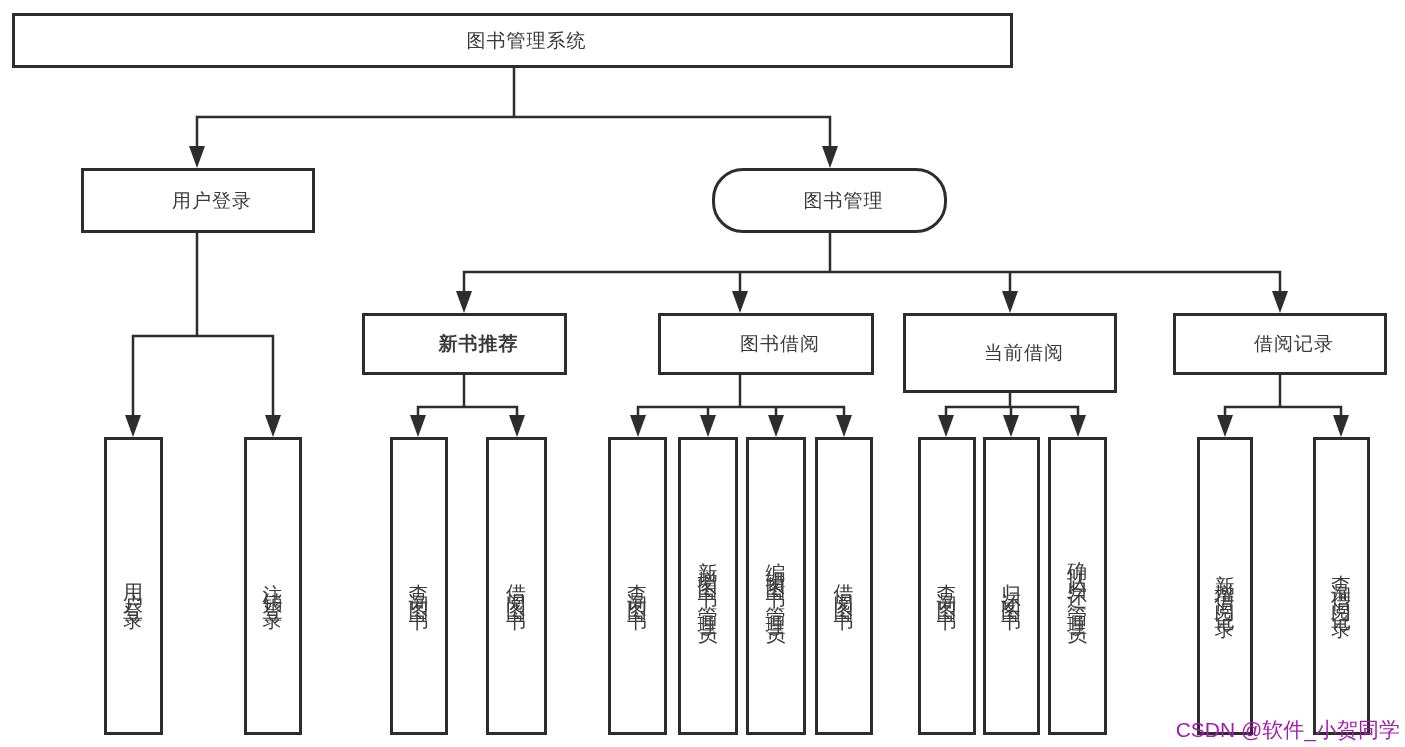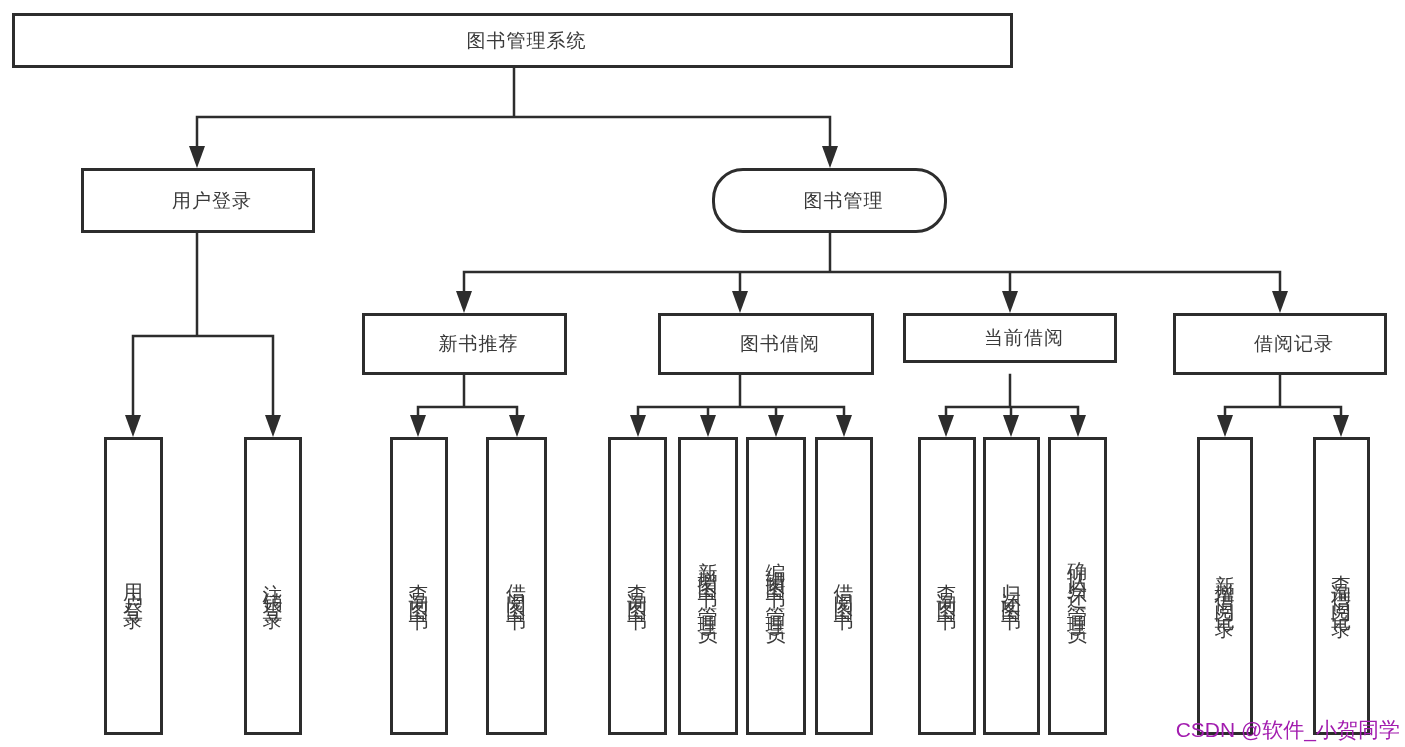--- a/index.html
+++ b/index.html
@@ -93,27 +93,27 @@
     <span>图书管理系统</span>
   </div>
 
   <div class="node hnode" style="left:81px; top:168px; width:234px; height:65px;">
     <span>用户登录</span>
   </div>
   <div class="node hnode" style="left:712px; top:168px; width:235px; height:65px;border-radius:31px;">
     <span>图书管理</span>
   </div>
 
-  <div class="node hnode" style="left:362px; top:313px; width:205px; height:62px;">
+  <div class="node hnode" style="left:362px; top:313px; width:205px; height:62px;font-weight:bold;">
     <span>新书推荐</span>
   </div>
   <div class="node hnode" style="left:632px; top:313px; width:216px; height:62px;margin-left:26px;">
     <span>图书借阅</span>
   </div>
-  <div class="node hnode" style="left:903px; top:313px; width:214px; height:50px;">
+  <div class="node hnode" style="left:903px; top:313px; width:214px; height:80px;">
     <span>当前借阅</span>
   </div>
   <div class="node hnode" style="left:1173px; top:313px; width:214px; height:62px;">
     <span>借阅记录</span>
   </div>
 
   <div class="node vnode" style="left:104px; top:437px; width:59px; height:298px;">
     <span class="vtext">用户登录</span>
   </div>
   <div class="node vnode" style="left:244px; top:437px; width:58px; height:298px;">

